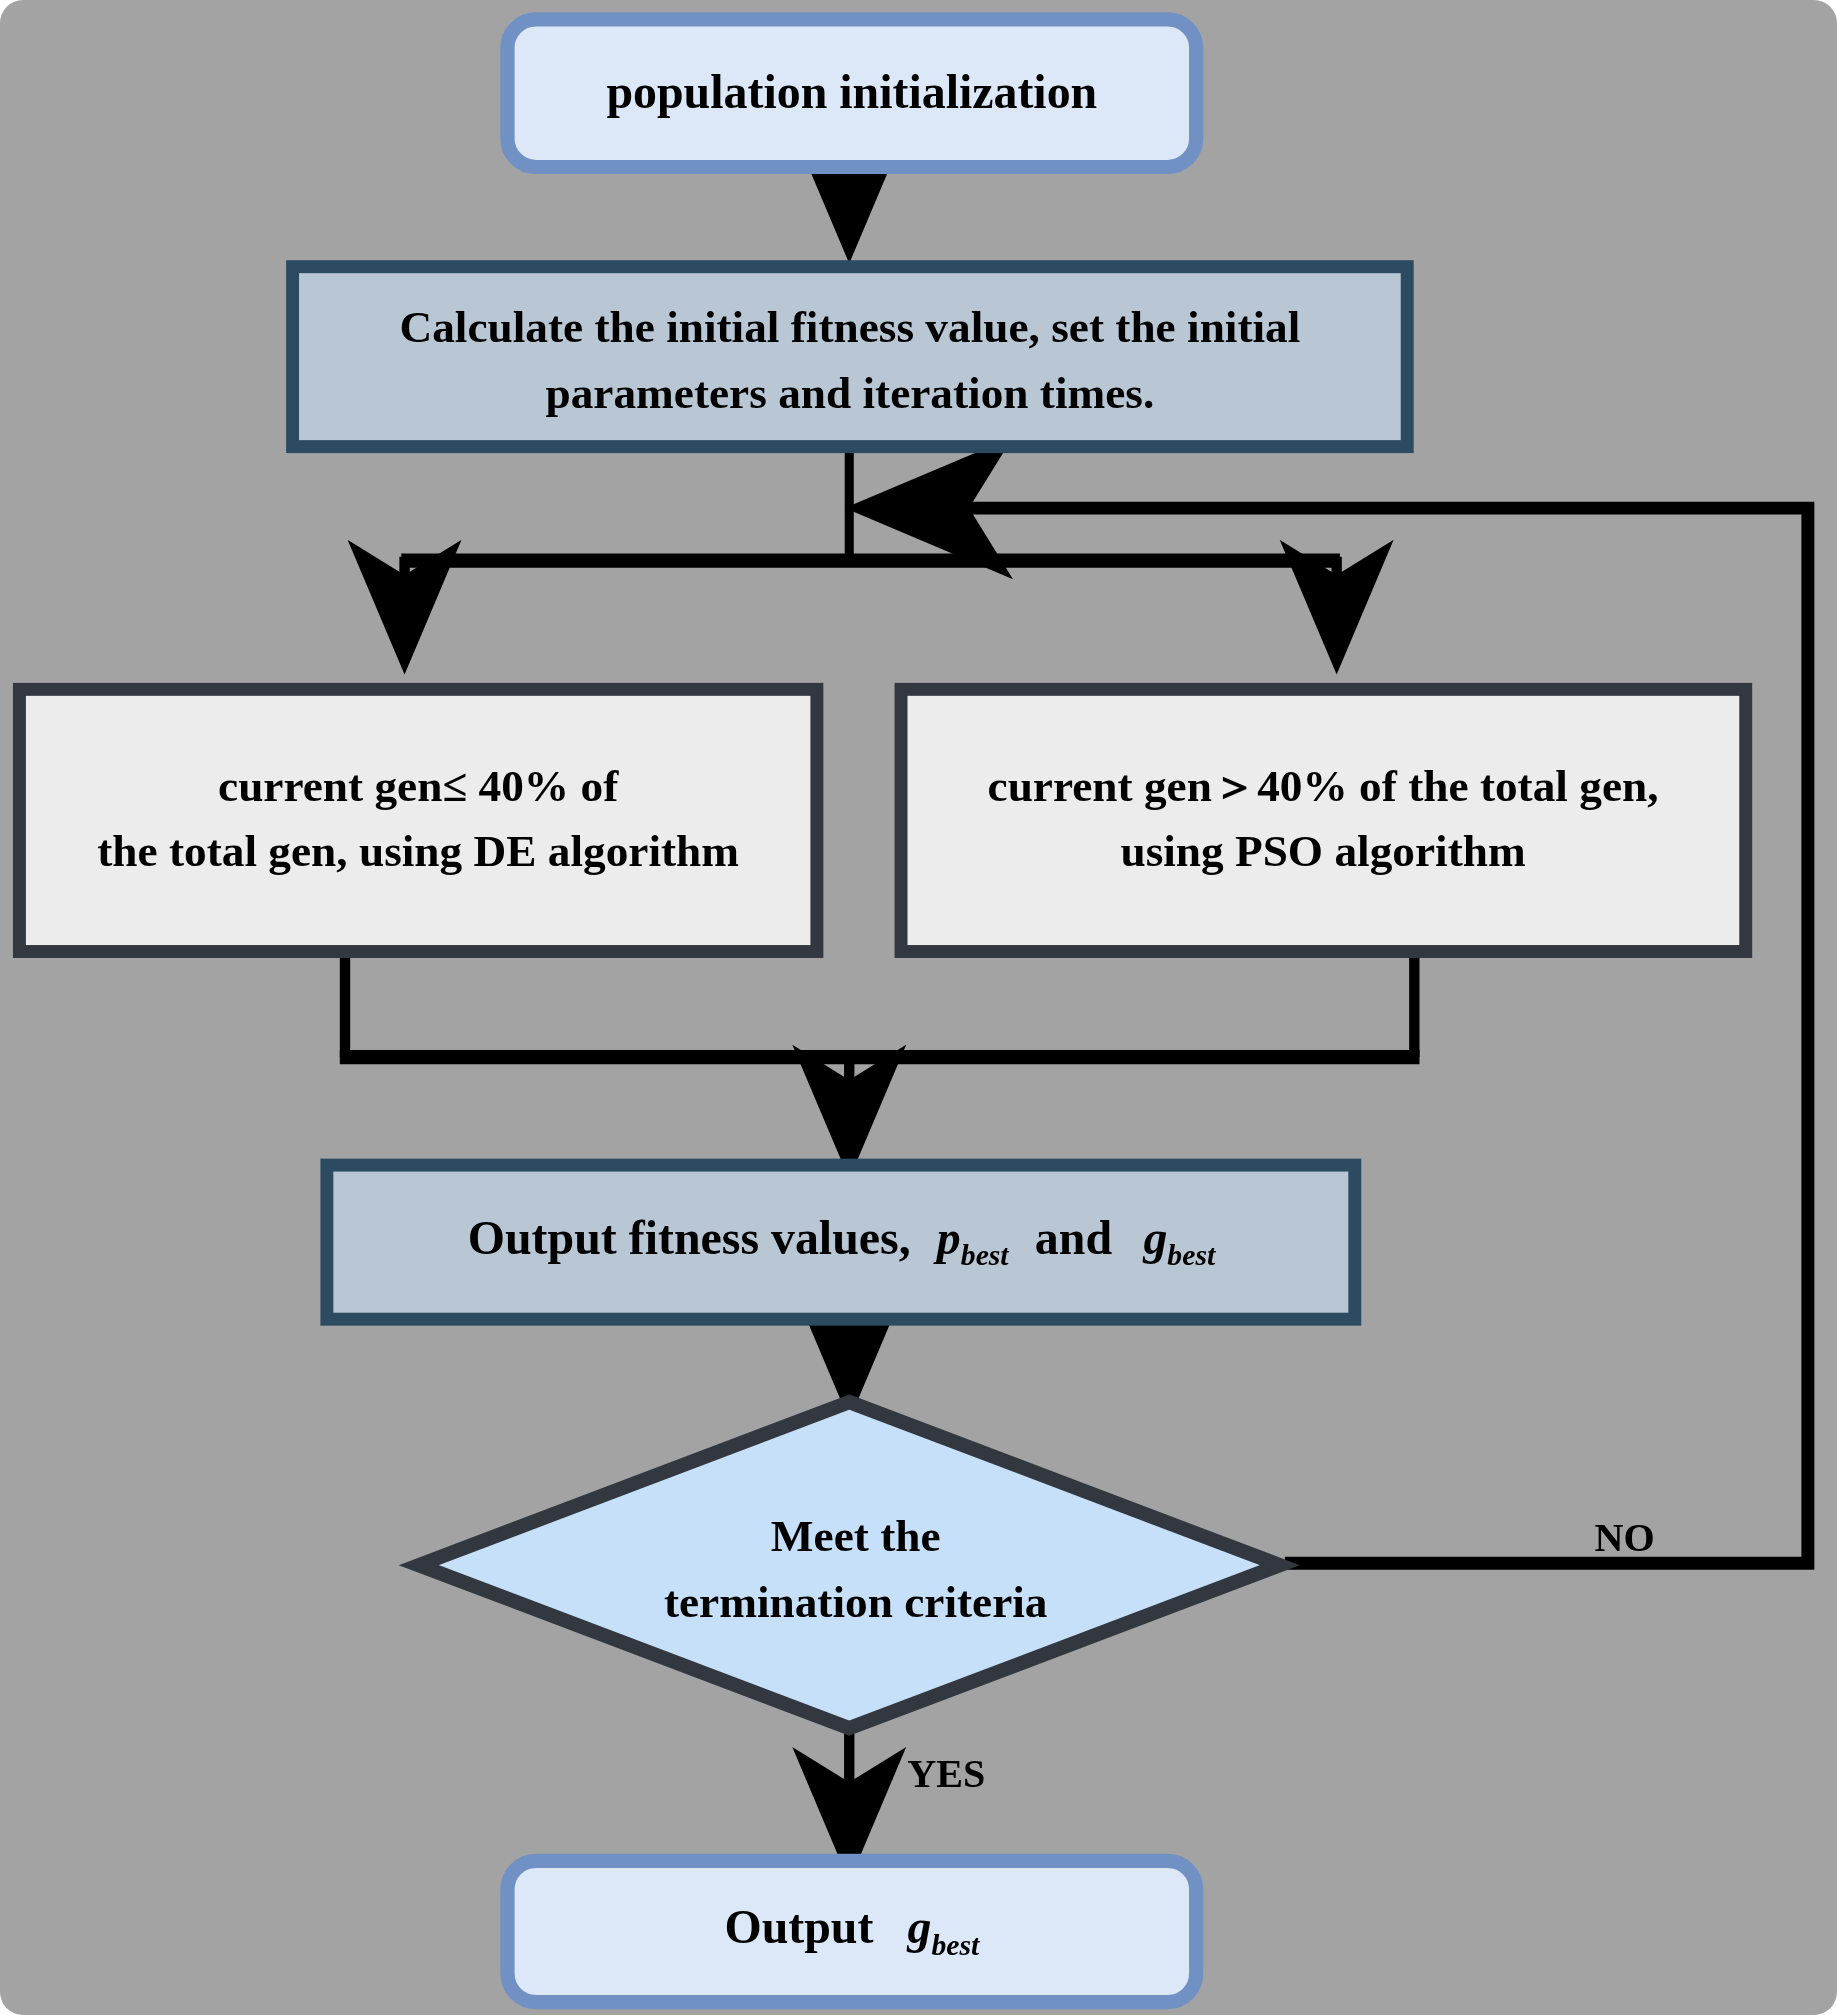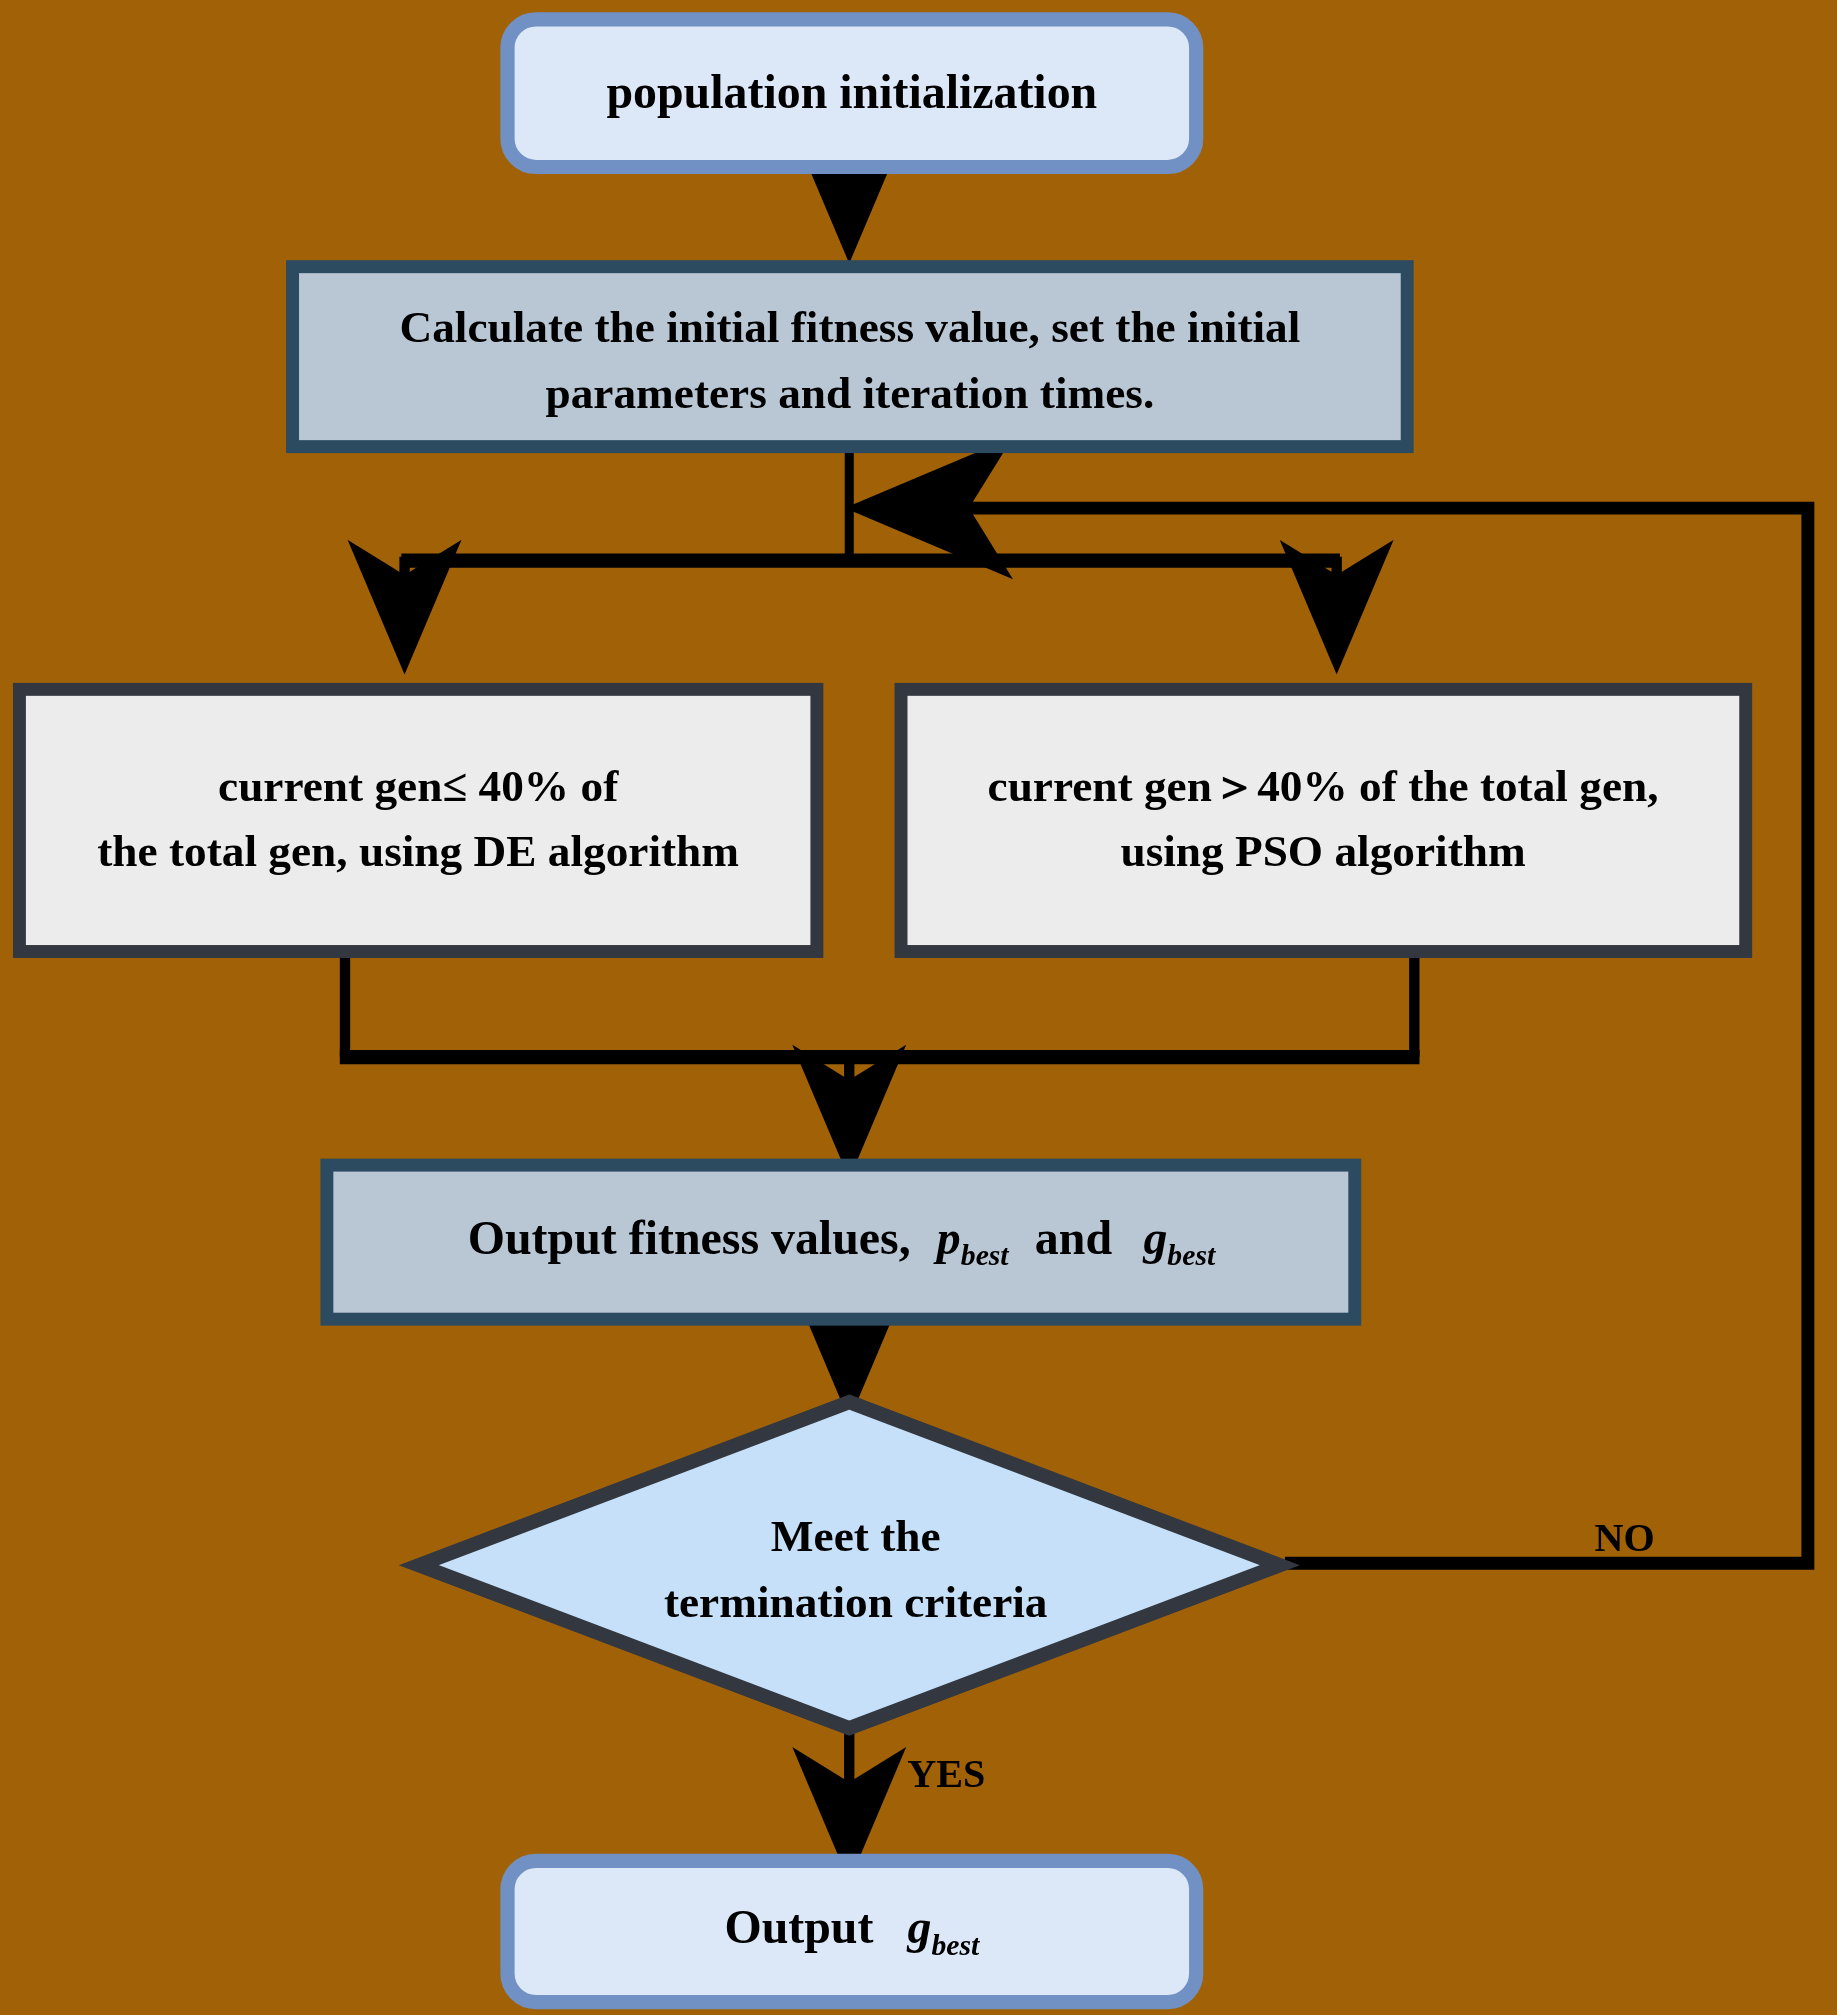--- a/index.html
+++ b/index.html
@@ -10,21 +10,22 @@
   body {
     width: 1837px;
     height: 2015px;
     overflow: hidden;
     font-family: "Liberation Serif", serif;
   }
   #flowchart-root {
     position: relative;
     width: 1837px;
     height: 2015px;
-    background: #a16207;
+    background: #a3a3a3;
+    border-radius: 23px;
   }
   svg.chart-svg {
     position: absolute;
     top: 0;
     left: 0;
     width: 1837px;
     height: 2015px;
   }
   .node-text {
     font-family: "Liberation Serif", serif;

